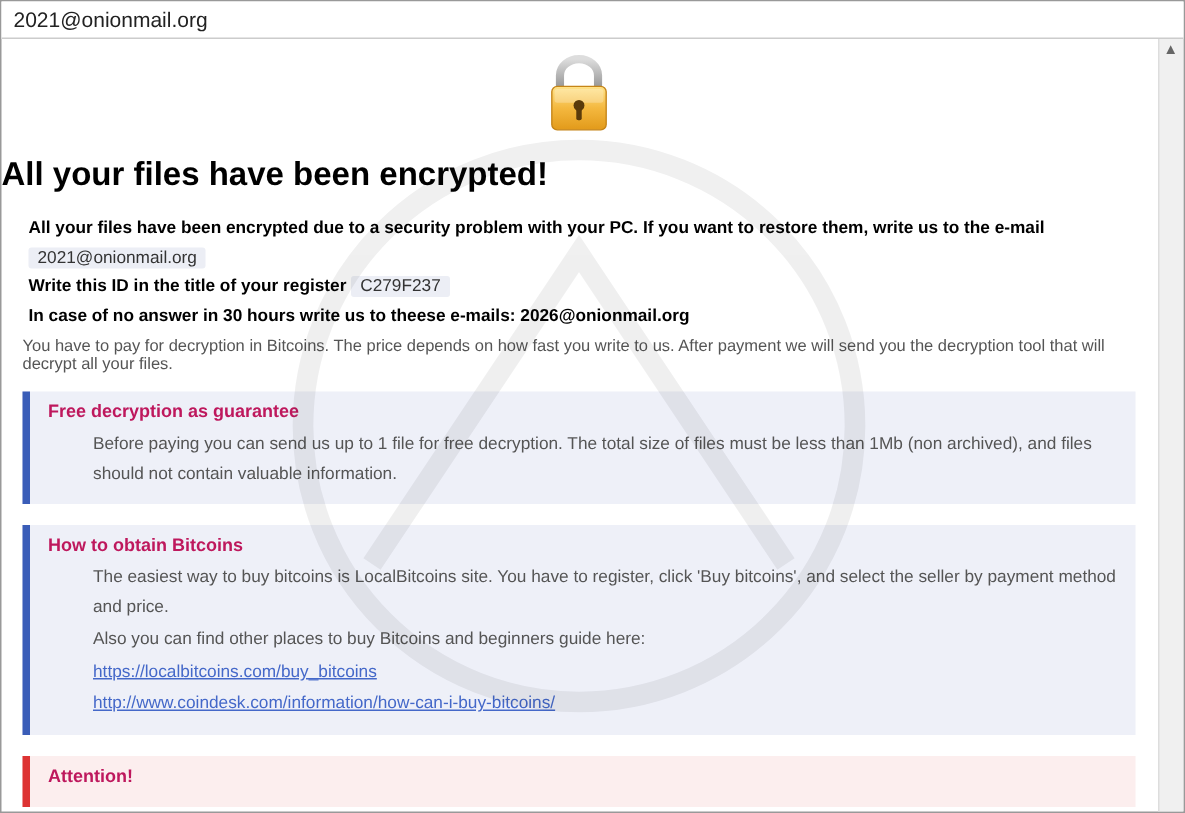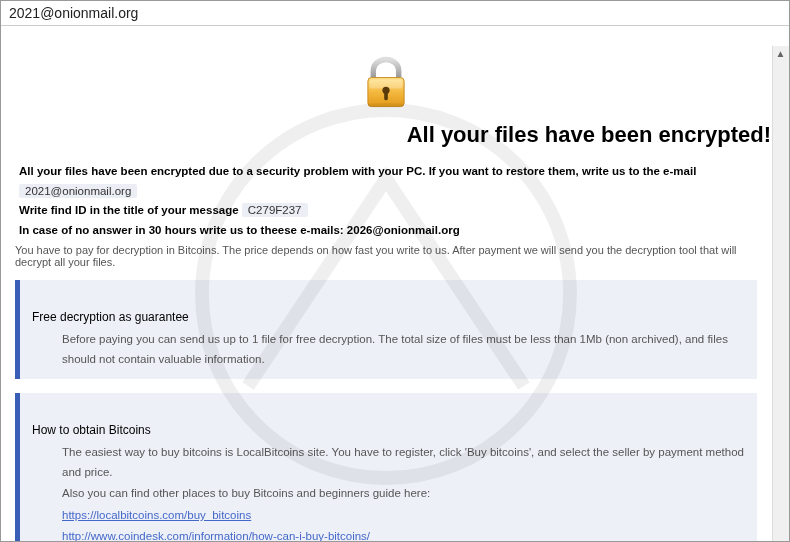--- a/index.html
+++ b/index.html
@@ -1,34 +1,34 @@
 <!DOCTYPE html>
 <html><head>
   <meta charset="utf-8">
   <style>
     * { margin: 0; padding: 0; box-sizing: border-box; }
     body { font-family: Arial, sans-serif; width: 790px; height: 542px; overflow: hidden; background: #fff; }
-    .window { width: 100%; height: 100%; border: 1px solid #999; display: flex; flex-direction: column; gap: 20px; }
+    .window { width: 100%; height: 100%; border: 1px solid #999; display: flex; flex-direction: column; }
     .titlebar { background: #fff; padding: 4px 8px; font-size: 14px; border-bottom: 1px solid #ccc; color: #222; }
     .content-area { flex: 1; position: relative; overflow: hidden; }
     .content { position: absolute; top: 0; left: 0; right: 18px; bottom: 0; overflow: hidden; padding: 0; }
     .scrollbar { position: absolute; right: 0; top: 0; bottom: 0; width: 17px; background: #f0f0f0; border-left: 1px solid #ddd; }
     .scroll-arrow-up { width: 15px; height: 15px; display: flex; align-items: center; justify-content: center; color: #666; font-size: 10px; }
     .lock-wrap { text-align: center; padding-top: 8px; }
     .lock-svg { width: 58px; height: 58px; }
-    .headline { text-align: right; font-size: 22px; font-weight: bold; margin: 6px 0 14px; color: #000; }
+    .headline { text-align: left; font-size: 22px; font-weight: bold; margin: 6px 0 14px; color: #000; }
     .intro { padding: 0 18px; font-size: 11.5px; line-height: 1.7; color: #333; margin-bottom: 4px; }
     .intro b { font-weight: bold; color: #000; }
     .tagbox { background: #eceef5; padding: 1px 6px; border-radius: 2px; color: #333; }
     .pay-line { padding: 0 14px; font-size: 11px; color: #555; margin-bottom: 12px; }
     .section { margin: 0 14px 14px; padding: 6px 0 8px 8px; }
     .sec-guarantee { border-left: 5px solid #3a5db8; background: #eef0f8; }
     .sec-obtain { border-left: 5px solid #3a5db8; background: #eef0f8; }
     .sec-attention { border-left: 5px solid #d33; background: #fceeee; }
-    .sec-title { font-size: 12px; font-weight: normal; color: #000000; margin-bottom: 6px; padding-left: 4px; margin-top: 24px; }
+    .sec-title { font-size: 12px; font-weight: bold; color: #be185d; margin-bottom: 6px; padding-left: 4px; }
     .sec-body { font-size: 11.5px; color: #555; padding-left: 34px; padding-right: 10px; line-height: 1.7; }
     .sec-body a { color: #4468c9; text-decoration: underline; }
     .sec-body .row { margin-bottom: 2px; }
     .watermark { position: absolute; top: 50%; left: 50%; transform: translate(-50%, -50%); opacity: 0.06; pointer-events: none; }
   </style>
 </head>
 <body>
 
 <div class="window">
   <div class="titlebar">
@@ -64,21 +64,21 @@
       </div>
 
       <div class="headline">All your files have been encrypted!</div>
 
       <div class="intro">
         <div>
           <b>All your files have been encrypted due to a security problem with your PC. If you want to restore them, write us to the e-mail </b>
           <span class="tagbox">2021@onionmail.org</span>
         </div>
         <div>
-          <b>Write find ID in the title of your message </b>
+          <b>Write this ID in the title of your register </b>
           <span class="tagbox">C279F237</span>
         </div>
         <div>
           <b>In case of no answer in 30 hours write us to theese e-mails: </b>
           <b>2026@onionmail.org</b>
         </div>
       </div>
 
       <div class="pay-line">You have to pay for decryption in Bitcoins. The price depends on how fast you write to us. After payment we will send you the decryption tool that will decrypt all your files.</div>
 

